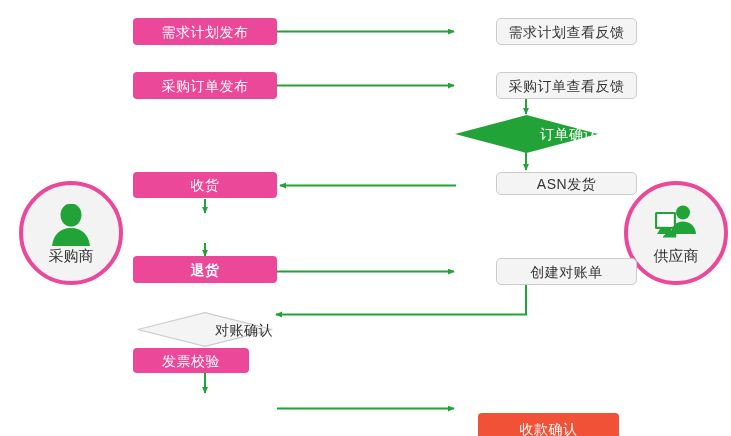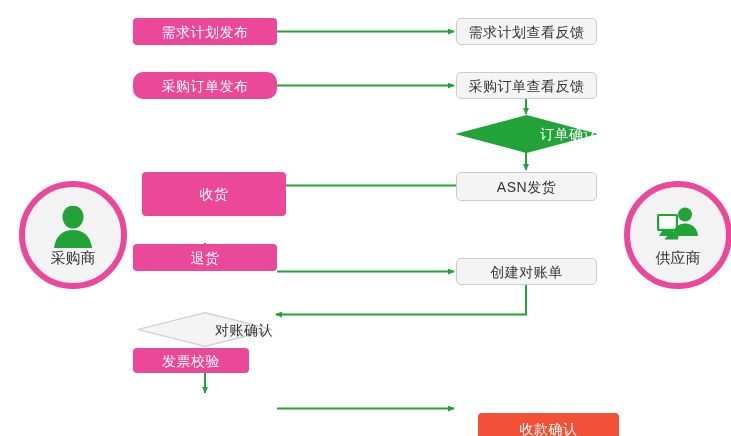--- a/index.html
+++ b/index.html
@@ -41,20 +41,21 @@
   }
   .node.green {
     background: #ec4899;
     color: #ffffff;
   }
   .node.gray {
     background: #f4f4f4;
     color: #333333;
     border: 1px solid #cccccc;
     border-radius: 5px;
+    margin-left: 40px;
   }
   .node.red {
     background: #f15136;
     color: #ffffff;
   }
 
   
   .diamond {
     position: absolute;
     display: flex;
@@ -78,21 +79,21 @@
   .diamond.green .dlabel { color: #ffffff; }
   .diamond.gray  .dlabel { color: #333333; }
 
   
   .actor {
     position: absolute;
     width: 96px;
     height: 96px;
     border-radius: 50%;
     background: #f3f3f3;
-    border: 6px solid #ec4899;
+    border: 4px solid #ec4899;
     display: flex;
     flex-direction: column;
     align-items: center;
     justify-content: center;
   }
   .actor .glyph {
     width: 46px;
     height: 42px;
     display: block;
   }
@@ -164,37 +165,37 @@
 
       <path d="M19 27 C14 28.5 11 30.5 9.5 33.5 L23 33.5 C24 30.5 22.5 27.5 19 27 Z" fill="#22a338"></path>
     </svg>
     <div class="alabel">供应商</div>
   </div>
 
   <div class="node green" style="left:133px; top:18px; width:144px; height:27px;">需求计划发布</div>
 
   <div class="node gray" style="left:456px; top:18px; width:141px; height:27px;">需求计划查看反馈</div>
 
-  <div class="node green" style="left:133px; top:72px; width:144px; height:27px;border-radius:10px;">采购订单发布</div>
+  <div class="node green" style="left:133px; top:72px; width:144px; height:27px;">采购订单发布</div>
 
   <div class="node gray" style="left:456px; top:72px; width:141px; height:27px;">采购订单查看反馈</div>
 
   <div class="diamond green" style="left:455px; top:115px; width:143px; height:38px;">
     <svg class="dshape" viewBox="0 0 143 38" preserveAspectRatio="none">
       <polygon points="71.5,0 143,19 71.5,38 0,19" fill="#22a338"></polygon>
     </svg>
     <span class="dlabel">订单确认</span>
   </div>
 
-  <div class="node gray" style="left:456px; top:172px; width:141px; height:29px;text-align:right;">ASN发货</div>
-
-  <div class="node green" style="left:133px; top:172px; width:144px; height:44px;margin-left:9px;">收货</div>
-
-
-  <div class="node green" style="left:133px; top:244px; width:144px; height:27px;">退货</div>
+  <div class="node gray" style="left:456px; top:172px; width:141px; height:23px;text-align:right;">ASN发货</div>
+
+  <div class="node green" style="left:133px; top:172px; width:144px; height:26px;">收货</div>
+
+
+  <div class="node green" style="left:133px; top:256px; width:144px; height:27px;font-weight:bold;">退货</div>
 
   <div class="node gray" style="left:456px; top:258px; width:141px; height:27px;">创建对账单</div>
 
   <div class="diamond gray" style="left:137px; top:312px; width:136px; height:35px;">
     <svg class="dshape" viewBox="0 0 136 35" preserveAspectRatio="none">
       <polygon points="68,0.7 135.3,17.5 68,34.3 0.7,17.5" fill="#f4f4f4" stroke="#cccccc" stroke-width="1.2"></polygon>
     </svg>
     <span class="dlabel">对账确认</span>
   </div>
 

